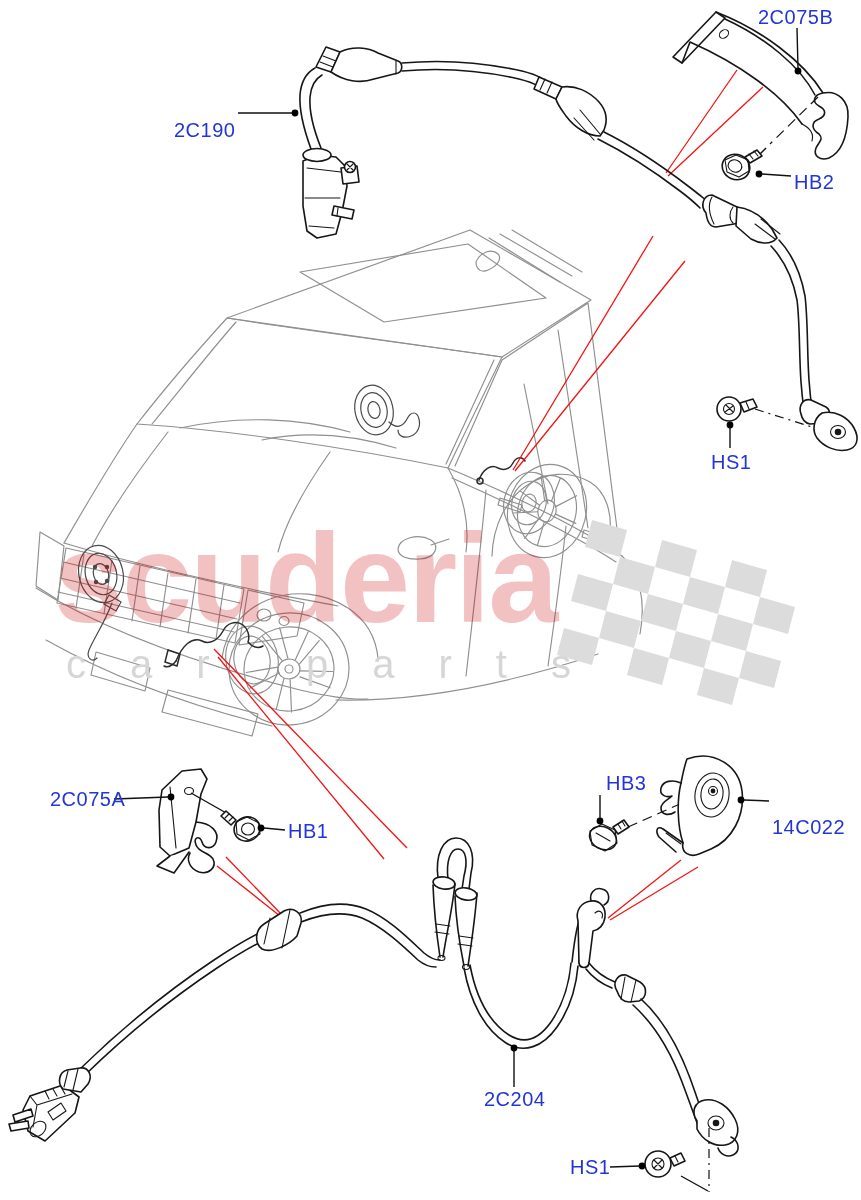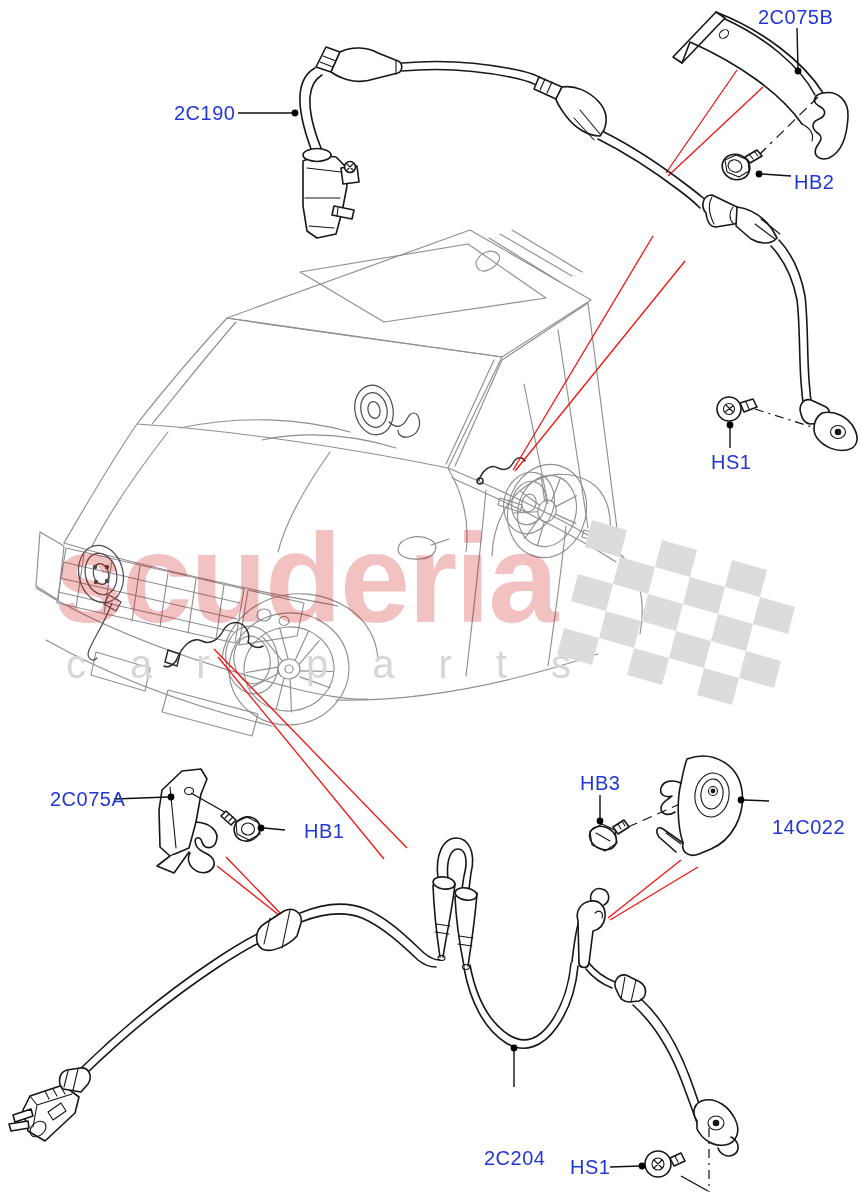--- a/index.html
+++ b/index.html
@@ -306,24 +306,24 @@
     <circle class="dot" cx="730" cy="425" r="3.4"></circle>
     <circle class="dot" cx="171" cy="797" r="3.4"></circle>
     <circle class="dot" cx="261" cy="828" r="3.4"></circle>
     <circle class="dot" cx="600" cy="821" r="3.4"></circle>
     <circle class="dot" cx="741" cy="800" r="3.4"></circle>
     <circle class="dot" cx="514" cy="1048" r="3.4"></circle>
     <circle class="dot" cx="642" cy="1166" r="3.4"></circle>
   </g>
 </svg>
 
-<div class="part-label" style="left:174px;top:103px">2C190</div>
+<div class="part-label" style="left:174px;top:120px">2C190</div>
 <div class="part-label" style="left:758px;top:7px">2C075B</div>
 <div class="part-label" style="left:794px;top:172px">HB2</div>
 <div class="part-label" style="left:711px;top:452px">HS1</div>
 <div class="part-label" style="left:50px;top:789px">2C075A</div>
-<div class="part-label" style="left:304px;top:821px">HB1</div>
-<div class="part-label" style="left:580px;top:773px">HB3</div>
+<div class="part-label" style="left:288px;top:821px">HB1</div>
+<div class="part-label" style="left:606px;top:773px">HB3</div>
 <div class="part-label" style="left:772px;top:817px">14C022</div>
-<div class="part-label" style="left:484px;top:1148px">2C204</div>
+<div class="part-label" style="left:484px;top:1089px">2C204</div>
 <div class="part-label" style="left:570px;top:1157px">HS1</div>
 
 </div>
 
 </body></html>

